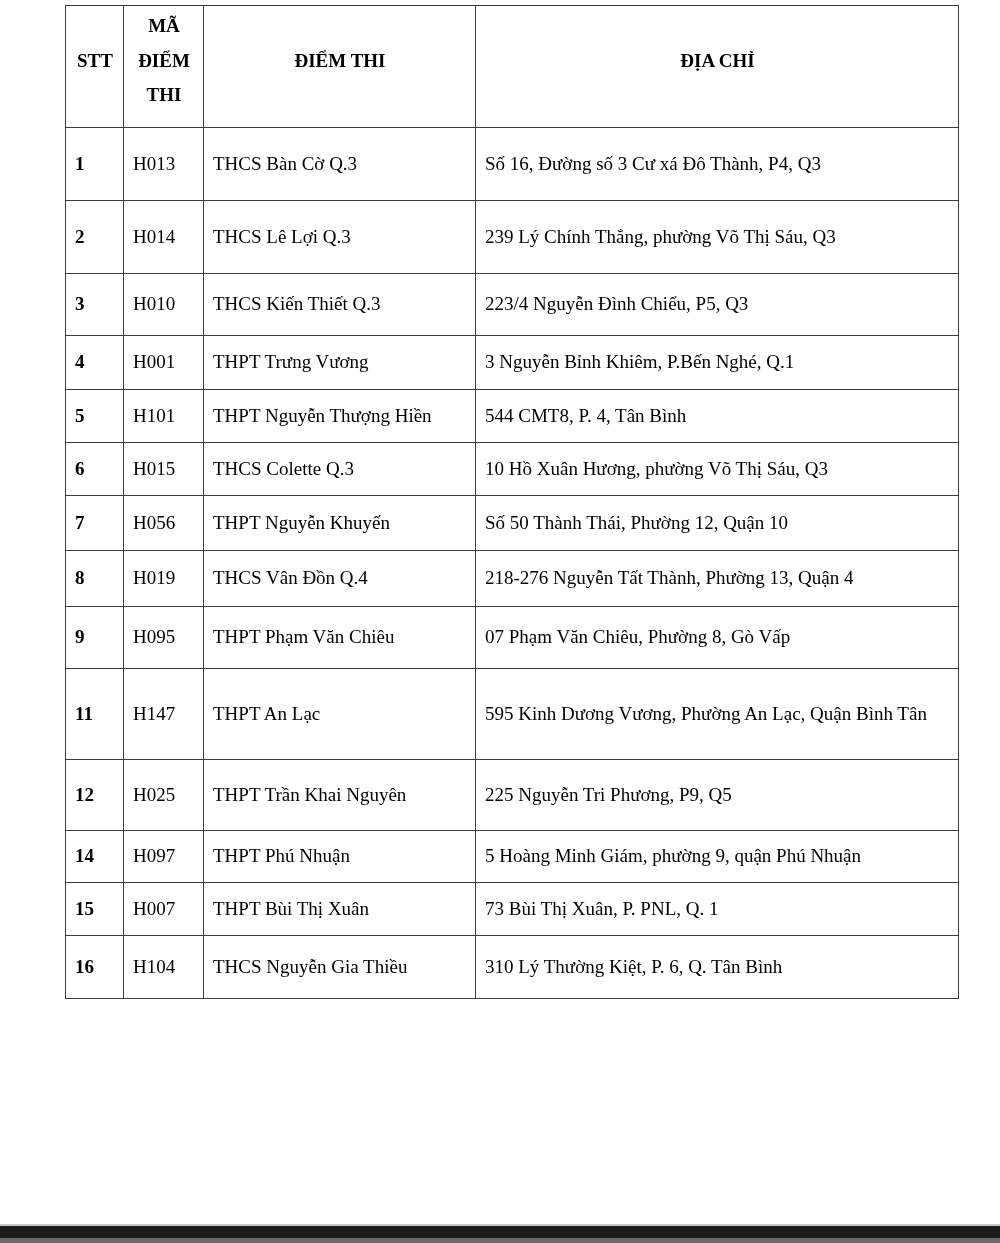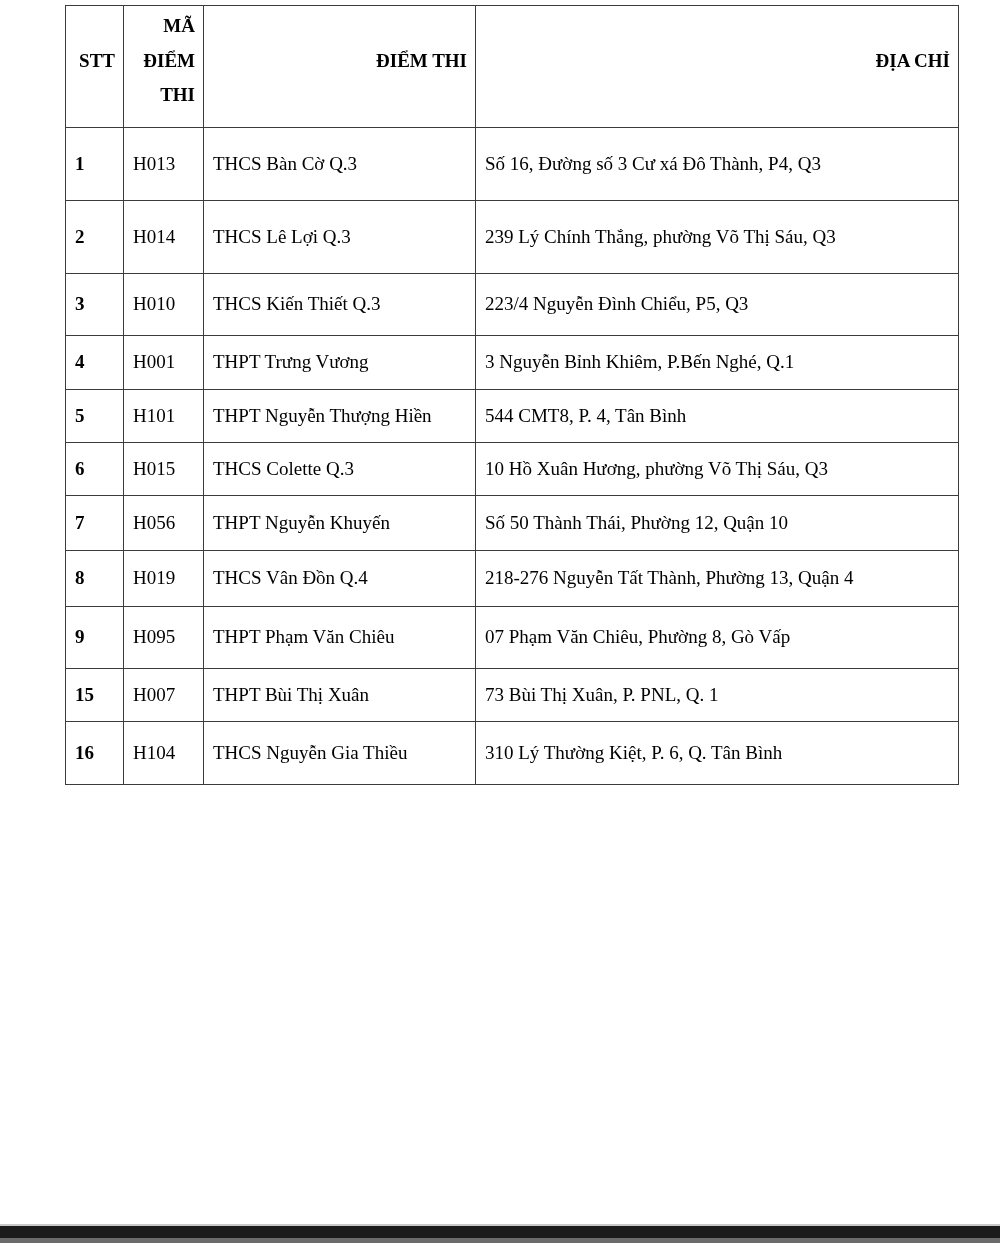--- a/index.html
+++ b/index.html
@@ -26,21 +26,21 @@
   table.exam-table th,
   table.exam-table td {
     border: 1.5px solid #3c3c3c;
     font-size: 19px;
     vertical-align: middle;
     padding: 3px 8px 3px 9px;
     overflow: hidden;
   }
   table.exam-table thead tr { height: 117px; }
   table.exam-table th {
-    text-align: right;
+    text-align: center;
     font-weight: bold;
     line-height: 1.82;
     padding-bottom: 14px;
   }
   td.stt { font-weight: bold; line-height: 1.6; }
   td.code { line-height: 1.6; }
   td.site { line-height: 1.6; }
   td.address { text-align: justify; line-height: 2.0; }
   .sep-line {
     position: absolute;
@@ -128,20 +128,38 @@
           <td class="code">H019</td>
           <td class="site">THCS Vân Đồn Q.4</td>
           <td class="address">218-276 Nguyễn Tất Thành, Phường 13, Quận 4</td>
         </tr>
         <tr style="height: 62px;">
           <td class="stt">9</td>
           <td class="code">H095</td>
           <td class="site">THPT Phạm Văn Chiêu</td>
           <td class="address">07 Phạm Văn Chiêu, Phường 8, Gò Vấp</td>
         </tr>
+        <tr style="height: 91px;">
+          <td class="stt">11</td>
+          <td class="code">H147</td>
+          <td class="site">THPT An Lạc</td>
+          <td class="address">595 Kinh Dương Vương, Phường An Lạc, Quận Bình Tân</td>
+        </tr>
+        <tr style="height: 71px;">
+          <td class="stt">12</td>
+          <td class="code">H025</td>
+          <td class="site">THPT Trần Khai Nguyên</td>
+          <td class="address">225 Nguyễn Tri Phương, P9, Q5</td>
+        </tr>
+        <tr style="height: 52px;">
+          <td class="stt">14</td>
+          <td class="code">H097</td>
+          <td class="site">THPT Phú Nhuận</td>
+          <td class="address">5 Hoàng Minh Giám, phường 9, quận Phú Nhuận</td>
+        </tr>
         <tr style="height: 53px;">
           <td class="stt">15</td>
           <td class="code">H007</td>
           <td class="site">THPT Bùi Thị Xuân</td>
           <td class="address">73 Bùi Thị Xuân, P. PNL, Q. 1</td>
         </tr>
         <tr style="height: 63px; font-family: Liberation Serif, serif;">
           <td class="stt">16</td>
           <td class="code">H104</td>
           <td class="site">THCS Nguyễn Gia Thiều</td>

